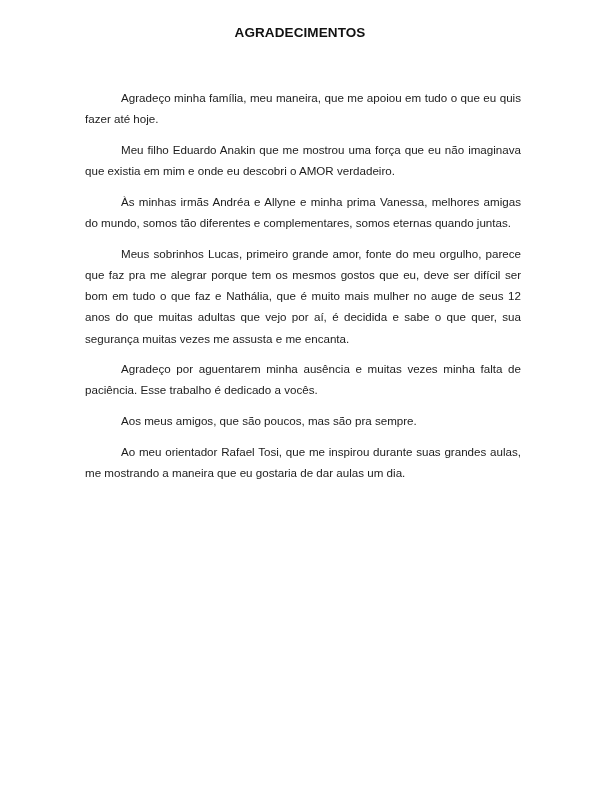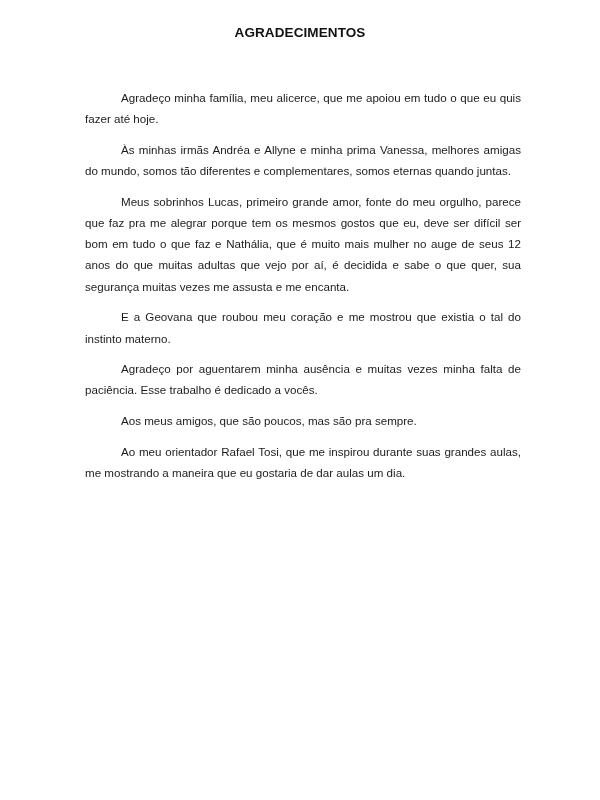--- a/index.html
+++ b/index.html
@@ -49,21 +49,21 @@
       color: #1c1c1c;
     }
   </style>
 </head>
 <body>
 
 <div class="page">
   <div class="title">AGRADECIMENTOS</div>
 
   <div class="body-text">
-    <p class="para">Agradeço minha família, meu alicerce, que me apoiou em tudo o que eu quis fazer até hoje.</p>
+    <p class="para">Agradeço minha família, meu maneira, que me apoiou em tudo o que eu quis fazer até hoje.</p>
+    <p class="para">Meu filho Eduardo Anakin que me mostrou uma força que eu não imaginava que existia em mim e onde eu descobri o AMOR verdadeiro.</p>
     <p class="para">Às minhas irmãs Andréa e Allyne e minha prima Vanessa, melhores amigas do mundo, somos tão diferentes e complementares, somos eternas quando juntas.</p>
     <p class="para">Meus sobrinhos Lucas, primeiro grande amor, fonte do meu orgulho, parece que faz pra me alegrar porque tem os mesmos gostos que eu, deve ser difícil ser bom em tudo o que faz e Nathália, que é muito mais mulher no auge de seus 12 anos do que muitas adultas que vejo por aí, é decidida e sabe o que quer, sua segurança muitas vezes me assusta e me encanta.</p>
-    <p class="para">E a Geovana que roubou meu coração e me mostrou que existia o tal do instinto materno.</p>
     <p class="para">Agradeço por aguentarem minha ausência e muitas vezes minha falta de paciência. Esse trabalho é dedicado a vocês.</p>
     <p class="para">Aos meus amigos, que são poucos, mas são pra sempre.</p>
     <p class="para">Ao meu orientador Rafael Tosi, que me inspirou durante suas grandes aulas, me mostrando a maneira que eu gostaria de dar aulas um dia.</p>
   </div>
 </div>
 
 </body></html>

